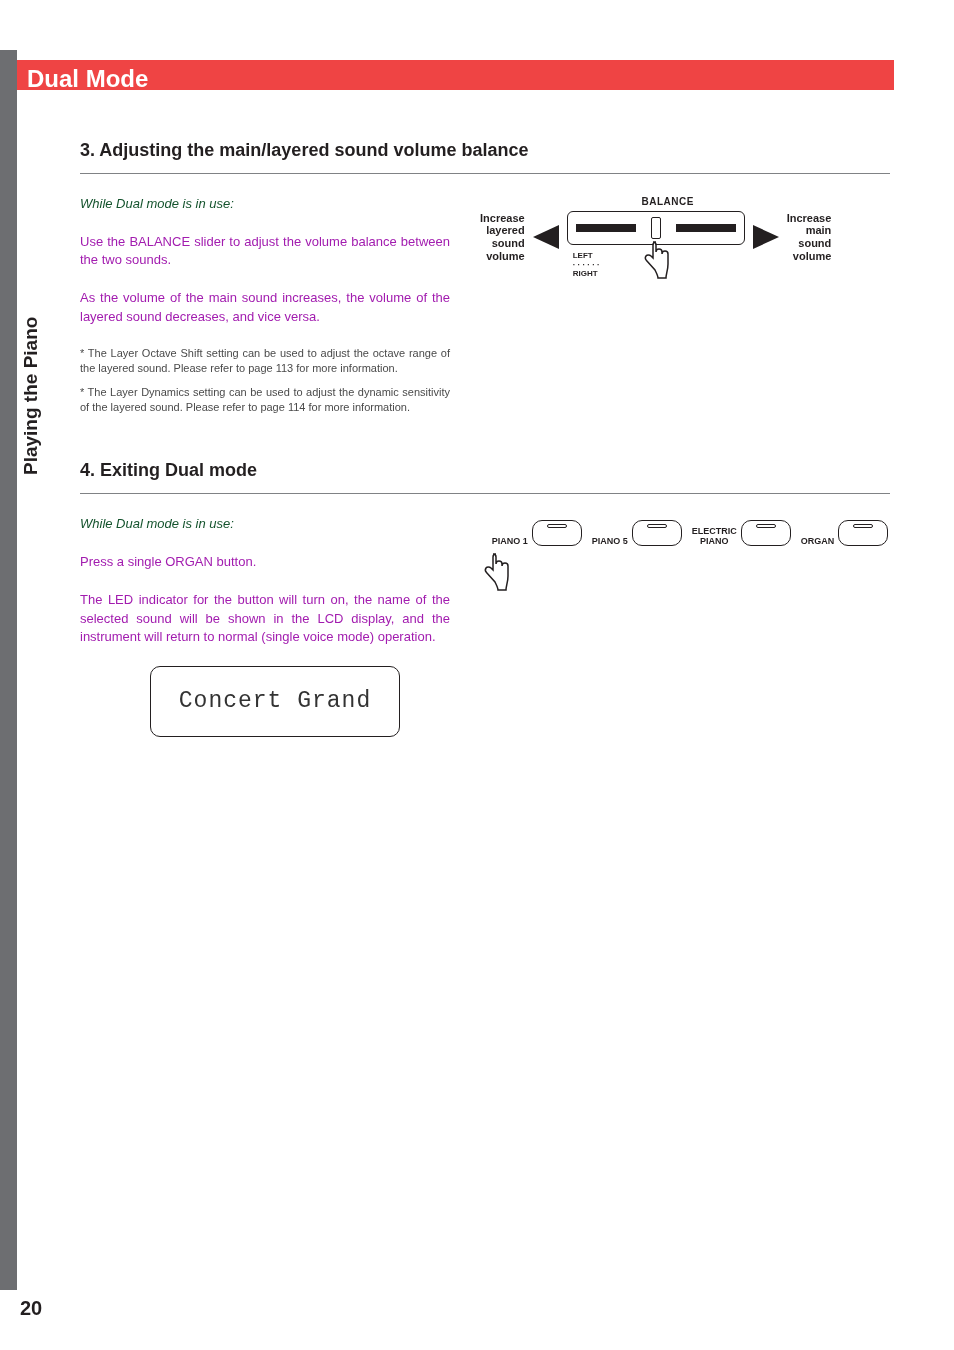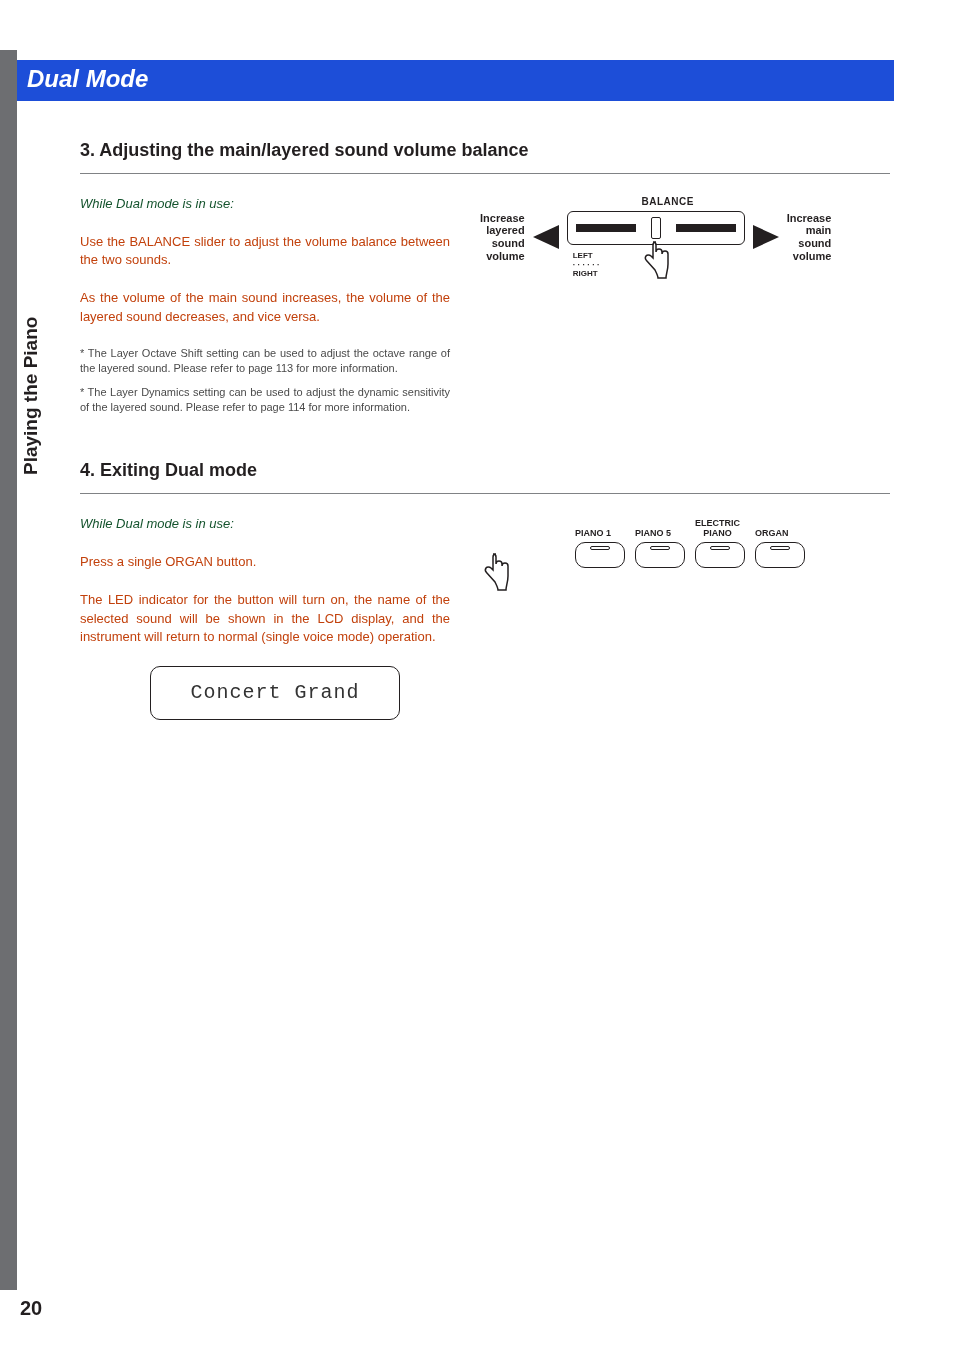--- a/index.html
+++ b/index.html
@@ -17,28 +17,27 @@
     top: 50px;
     width: 17px;
     height: 1240px;
     background: #6d6e71;
   }
   .title-bar {
     position: absolute;
     left: 17px;
     top: 60px;
     right: 60px;
-    height: 41px;
-    background: #1d4ed8;
+    height: 30px;
+    background: #ef4444;
     color: #fff;
     font-size: 24px;
     font-weight: 700;
     padding-left: 10px;
     line-height: 38px;
-    font-style: italic;
   }
   .sidebar {
     position: absolute;
     left: 20px;
     top: 475px;
     transform: rotate(-90deg);
     transform-origin: left top;
     font-size: 19px;
     font-weight: 700;
     color: #231f20;
@@ -76,42 +75,42 @@
     font-style: italic;
     font-size: 13px;
     margin-bottom: 22px;
     color: #14532d;
   }
   .para {
     font-size: 13px;
     text-align: justify;
     margin-bottom: 20px;
     line-height: 1.4;
-    color: #c2410c;
+    color: #a21caf;
   }
   .note {
     font-size: 11px;
     text-align: justify;
     line-height: 1.35;
     margin-bottom: 10px;
     color: #4a4a4a;
   }
   .section-gap { height: 35px; }
   .lcd {
     width: 250px;
-    height: 54px;
+    height: 71px;
     border: 1px solid #231f20;
     border-radius: 10px;
     margin-left: 70px;
     margin-top: 14px;
     display: flex;
     align-items: center;
     justify-content: center;
     font-family: "Courier New", monospace;
-    font-size: 20px;
+    font-size: 23px;
     letter-spacing: 1px;
     color: #333;
   }
 
   
   .balance-fig { display:flex; align-items:center; gap:8px; }
   .bf-label { font-size:11px; font-weight:700; line-height:1.15; text-align:right; }
   .bf-arrow-l, .bf-arrow-r { width:0; height:0; }
   .bf-arrow-l { border-top:12px solid transparent; border-bottom:12px solid transparent; border-right:26px solid #231f20; }
   .bf-arrow-r { border-top:12px solid transparent; border-bottom:12px solid transparent; border-left:26px solid #231f20; }
@@ -119,21 +118,21 @@
   .bf-title { font-size:10px; font-weight:700; letter-spacing:0.5px;padding-left:24px; }
   .bf-box { width:178px; height:34px; border:1px solid #231f20; border-radius:6px; position:relative; padding:6px 8px; display:flex; align-items:center; justify-content:space-between; }
   .bf-bar { width:60px; height:8px; background:#231f20; }
   .bf-knob { position:absolute; left:50%; top:50%; transform:translate(-50%,-50%); width:10px; height:22px; border:1px solid #231f20; background:#fff; border-radius:2px; }
   .bf-lr { display:flex; justify-content:space-between; width:178px; font-size:8px; font-weight:700; padding:0 6px; margin-top:2px;flex-direction:column; }
   .bf-hand { position:absolute; left:50%; top:28px; transform:translateX(-50%); }
   .hand-svg { width:36px; height:42px; }
 
   
   .sound-fig { display:flex; gap:10px; justify-content:center; margin-top:4px; position:relative; margin-left:10px;}
-  .sb { display:flex; flex-direction:column; align-items:flex-start; gap:4px; }
+  .sb { display:flex; flex-direction:row; align-items:flex-end; gap:4px; }
   .sb-label { font-size:9px; font-weight:700; line-height:1.05; text-align:center; height:18px; display:flex; align-items:flex-end; }
   .sb-btn { width:50px; height:26px; border:1.5px solid #231f20; border-radius:10px; position:relative; }
   .sb-led { position:absolute; left:50%; top:3px; transform:translateX(-50%); width:20px; height:4px; border:1px solid #231f20; border-radius:2px; }
   .sf-hand { position:absolute; left:-12px; top:32px; }
 
   .page-num {
     position: absolute;
     left: 20px;
     bottom: 30px;
     font-size: 20px;

